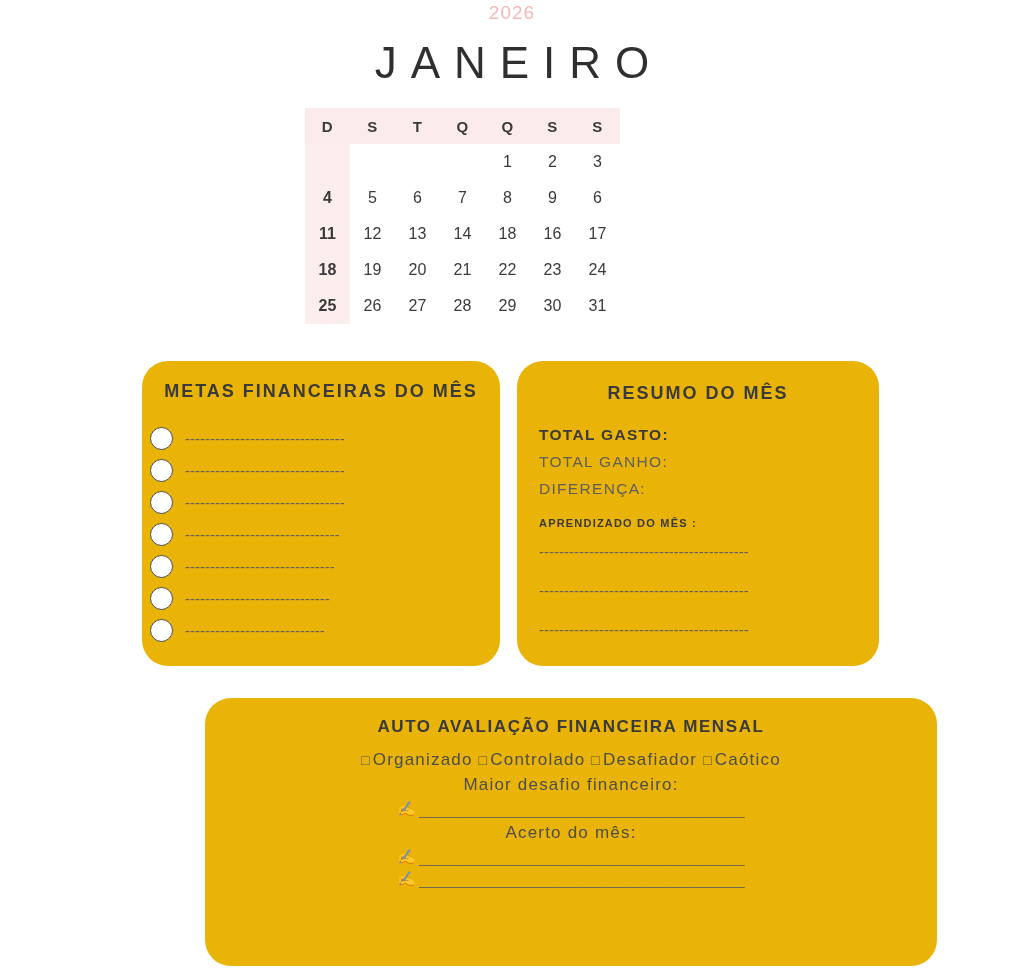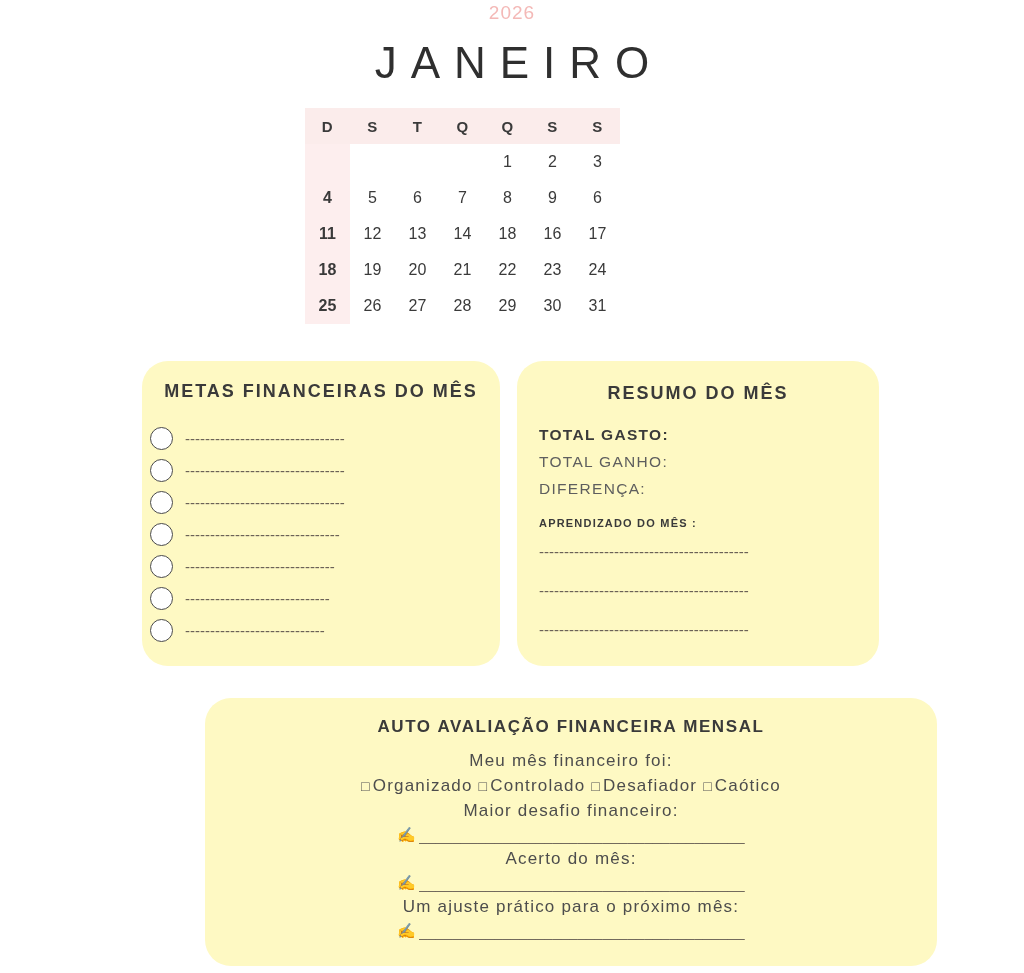--- a/index.html
+++ b/index.html
@@ -67,21 +67,21 @@
     background: #fdeeee;
     font-weight: bold;
   }
   .calendar td.empty {
     background: #fdeeee;
   }
 
   
   .card {
     position: absolute;
-    background: #fef9c3;
+    background: #eab308;
     border-radius: 26px;
   }
   .card-title {
     text-align: center;
     font-size: 18px;
     font-weight: bold;
     letter-spacing: 2px;
     color: #3a3a3a;
   }
 
@@ -317,36 +317,34 @@
     <div class="resumo-sub">APRENDIZADO DO MÊS :</div>
     <div class="resumo-dash">------------------------------------------</div>
     <div class="resumo-dash">------------------------------------------</div>
     <div class="resumo-dash">------------------------------------------</div>
   </div>
 </div>
 
 <div class="card" id="card-auto">
   <div class="card-title">AUTO AVALIAÇÃO FINANCEIRA MENSAL</div>
   <div class="auto-body">
-    <div class="auto-q">Meu mês financeiro foi:</div>
     <div class="auto-options">
       <span class="opt-box">□</span><span>Organizado</span>
       <span class="opt-box">□</span><span>Controlado</span>
       <span class="opt-box">□</span><span>Desafiador</span>
       <span class="opt-box">□</span><span>Caótico</span>
     </div>
     <div class="auto-q">Maior desafio financeiro:</div>
     <div class="auto-answer">
       <span class="pen-icon">✍</span>
       <span class="auto-line">_______________________________________</span>
     </div>
     <div class="auto-q">Acerto do mês:</div>
     <div class="auto-answer">
       <span class="pen-icon">✍</span>
       <span class="auto-line">_______________________________________</span>
     </div>
-    <div class="auto-q">Um ajuste prático para o próximo mês:</div>
     <div class="auto-answer">
       <span class="pen-icon">✍</span>
       <span class="auto-line">_______________________________________</span>
     </div>
   </div>
 </div>
 
 </body></html>

